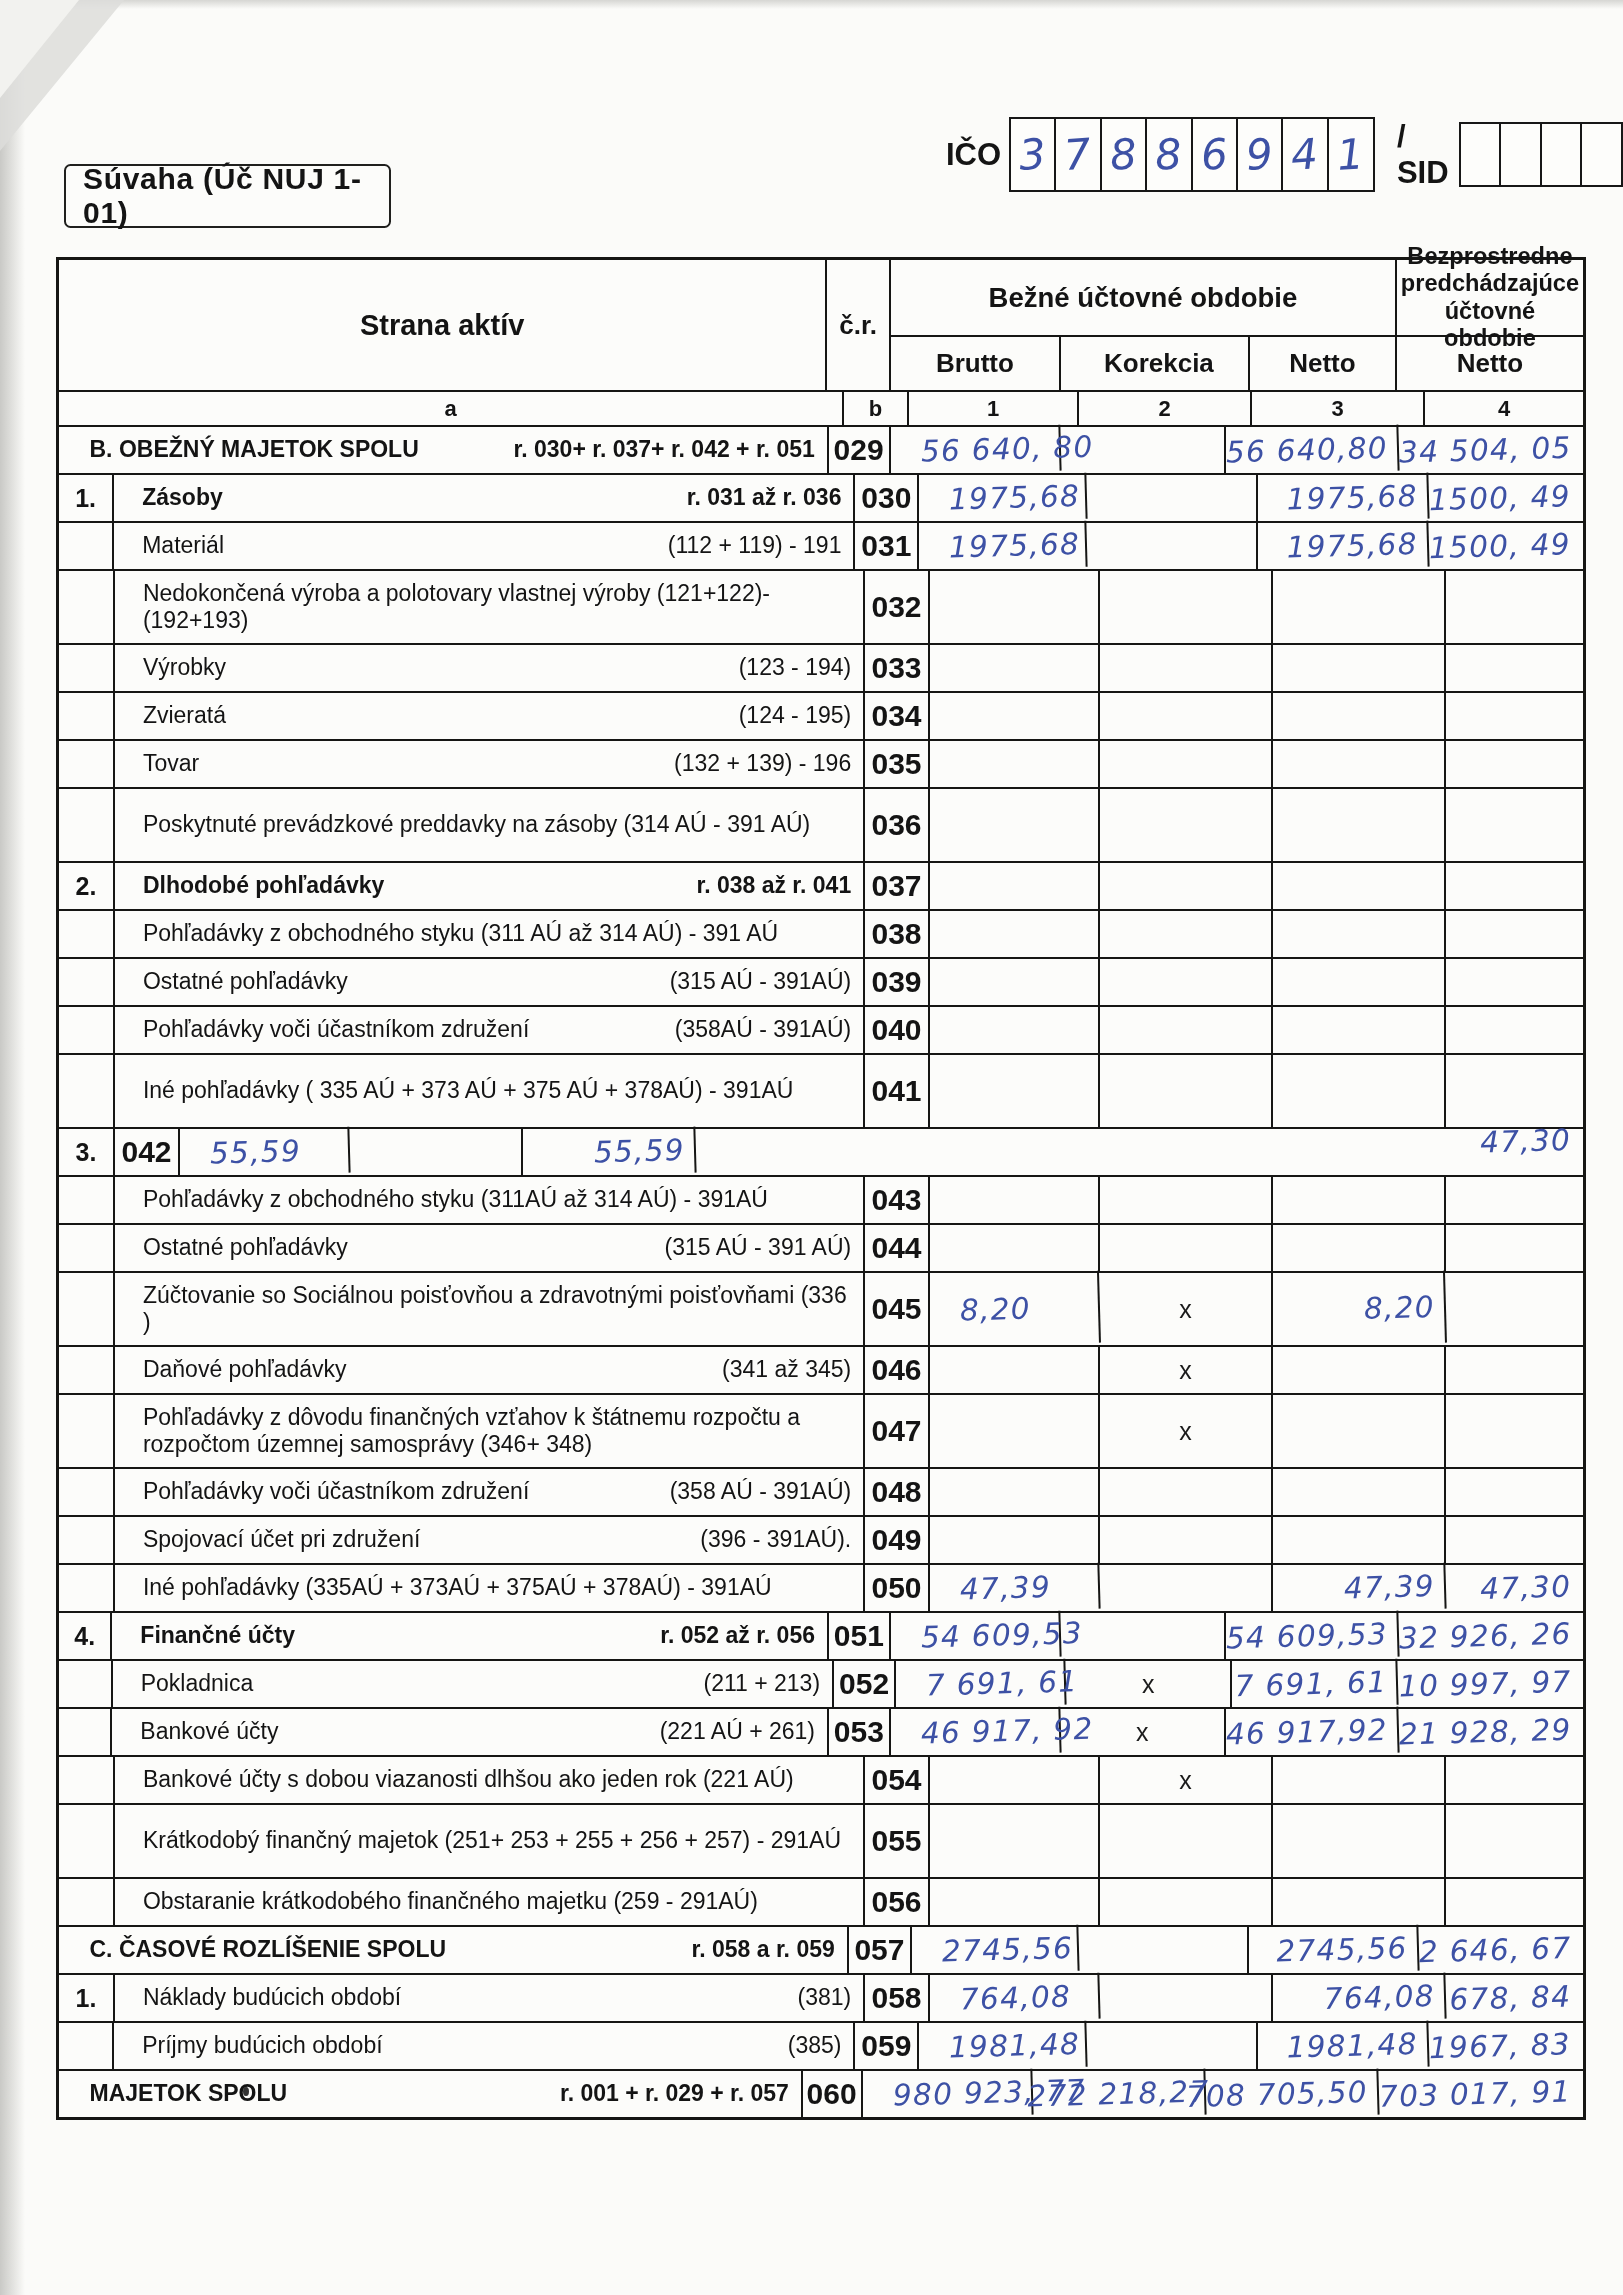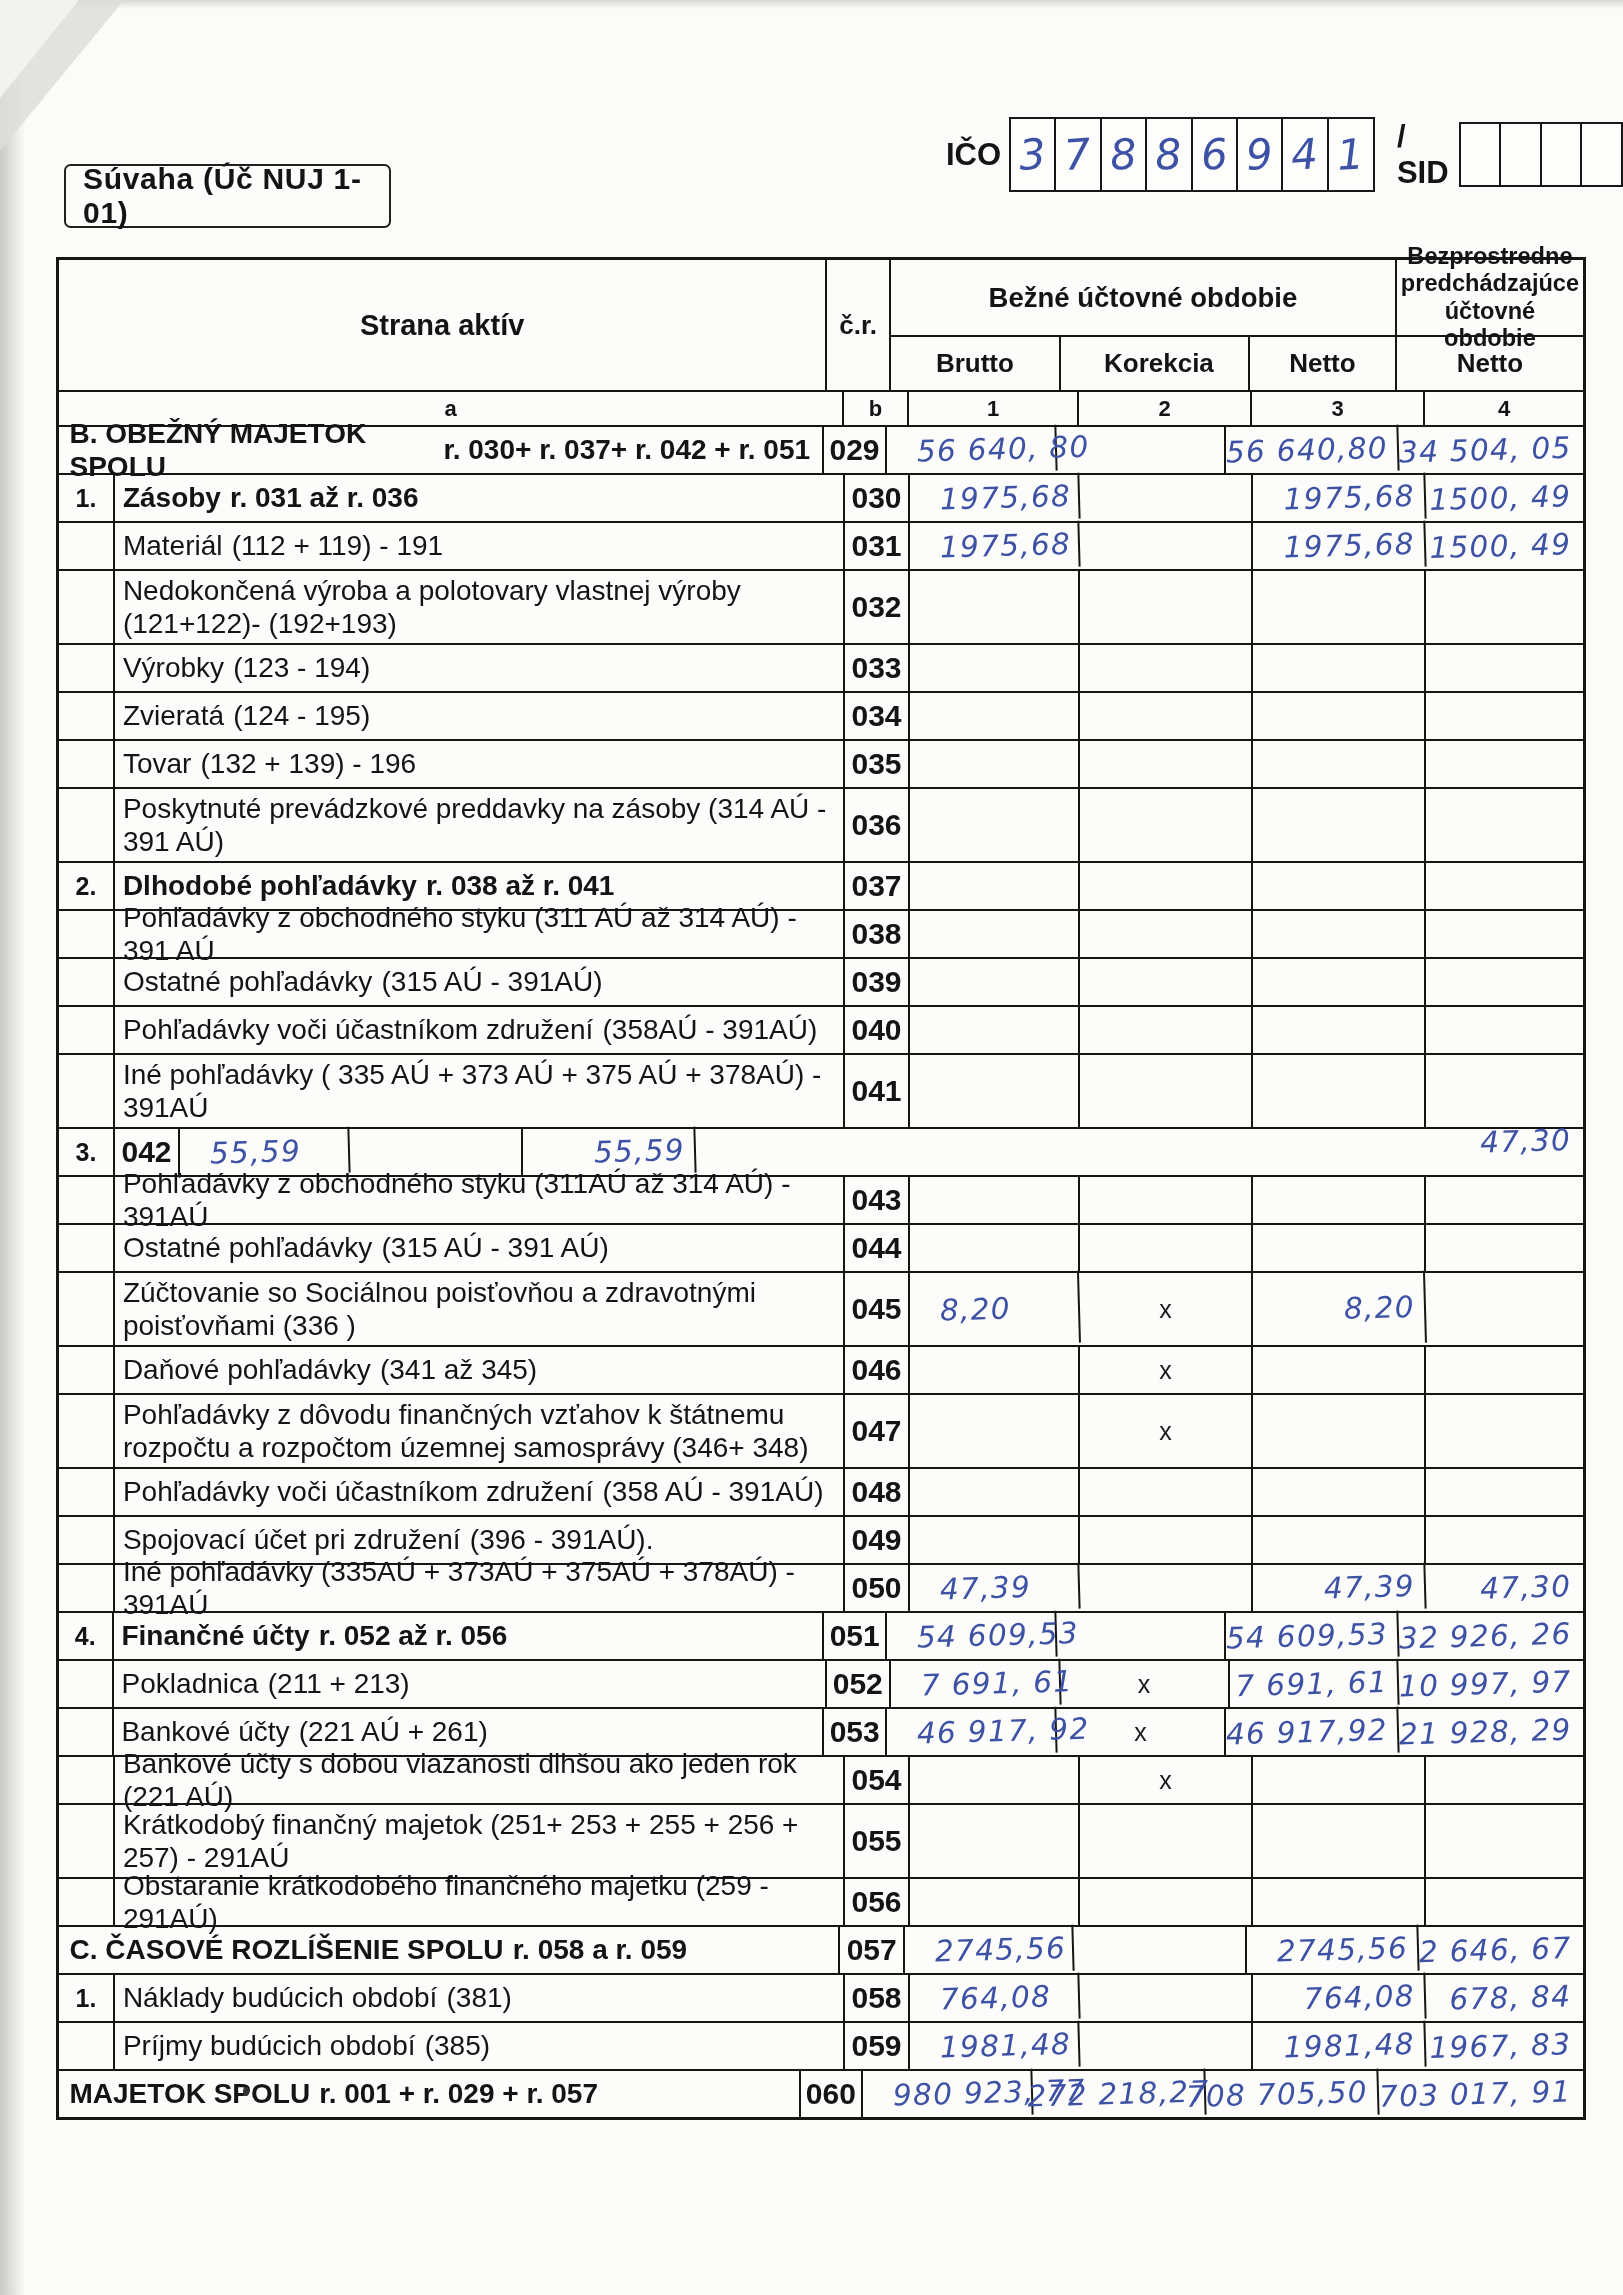--- a/index.html
+++ b/index.html
@@ -74,22 +74,22 @@
   .abrow{display:flex;height:33px;border-top:2.6px solid #161614;font-size:22px;font-weight:700;}
   .abrow div{display:flex;align-items:center;justify-content:center;box-sizing:border-box;border-right:2px solid #161614;}
   .ab-a{width:785px;} .ab-b{width:65px;} .ab-1{width:170px;} .ab-2{width:173px;} .ab-3{width:173px;}
   .ab-4{flex:1;border-right:none !important;}
 
   .trow{display:flex;border-top:2.6px solid #161614;height:46px;}
   .trow.tall{height:72px;}
   .numcell{width:56px;border-right:2px solid #161614;box-sizing:border-box;
     display:flex;align-items:center;justify-content:center;font-size:25px;font-weight:700;}
   .labelcell{width:730px;border-right:2px solid #161614;box-sizing:border-box;
-    display:flex;align-items:center;justify-content:flex-start;
-    padding:0 11.8px 0 7.9px;font-size:28px;line-height:1.18;}
+    display:flex;align-items:center;justify-content:space-between;
+    padding:0 11.8px 0 7.9px;font-size:23px;line-height:1.18;margin-left:20px;}
   .trow.section .labelcell{width:785px;padding-left:10.5px;}
   .trow.bold .labelcell{font-weight:700;}
   .labelcell .frm{white-space:nowrap;padding-left:9.2px;font-weight:inherit;}
   .codecell{width:65px;border-right:2px solid #161614;box-sizing:border-box;
     display:flex;align-items:center;justify-content:center;font-size:30px;font-weight:700;}
   .valcell{box-sizing:border-box;display:flex;align-items:center;font-size:29.5px;}
   .brutto{width:170px;border-right:2px solid #161614;justify-content:flex-start;padding-left:30px;}
   .korekcia{width:173px;border-right:2px solid #161614;justify-content:center;}
   .netto{width:173px;border-right:2px solid #161614;justify-content:flex-end;padding-right:9.2px;}
   .prev{flex:1;justify-content:flex-end;padding-right:11.8px;}

